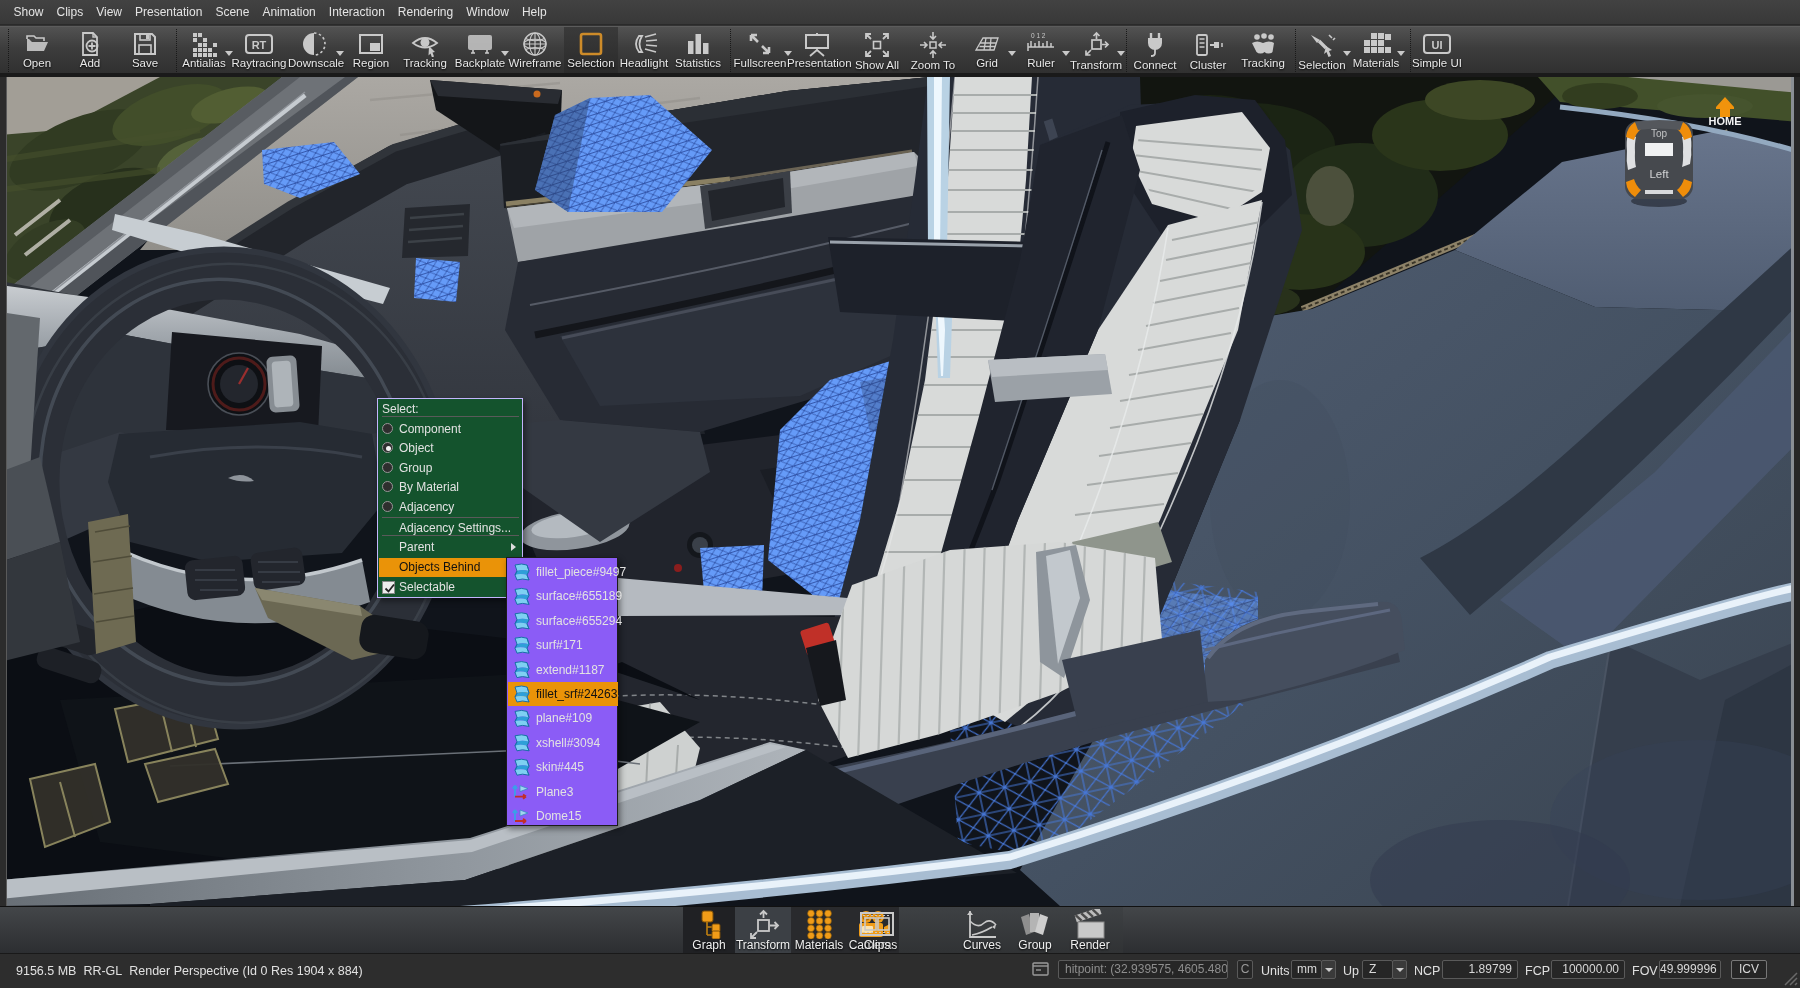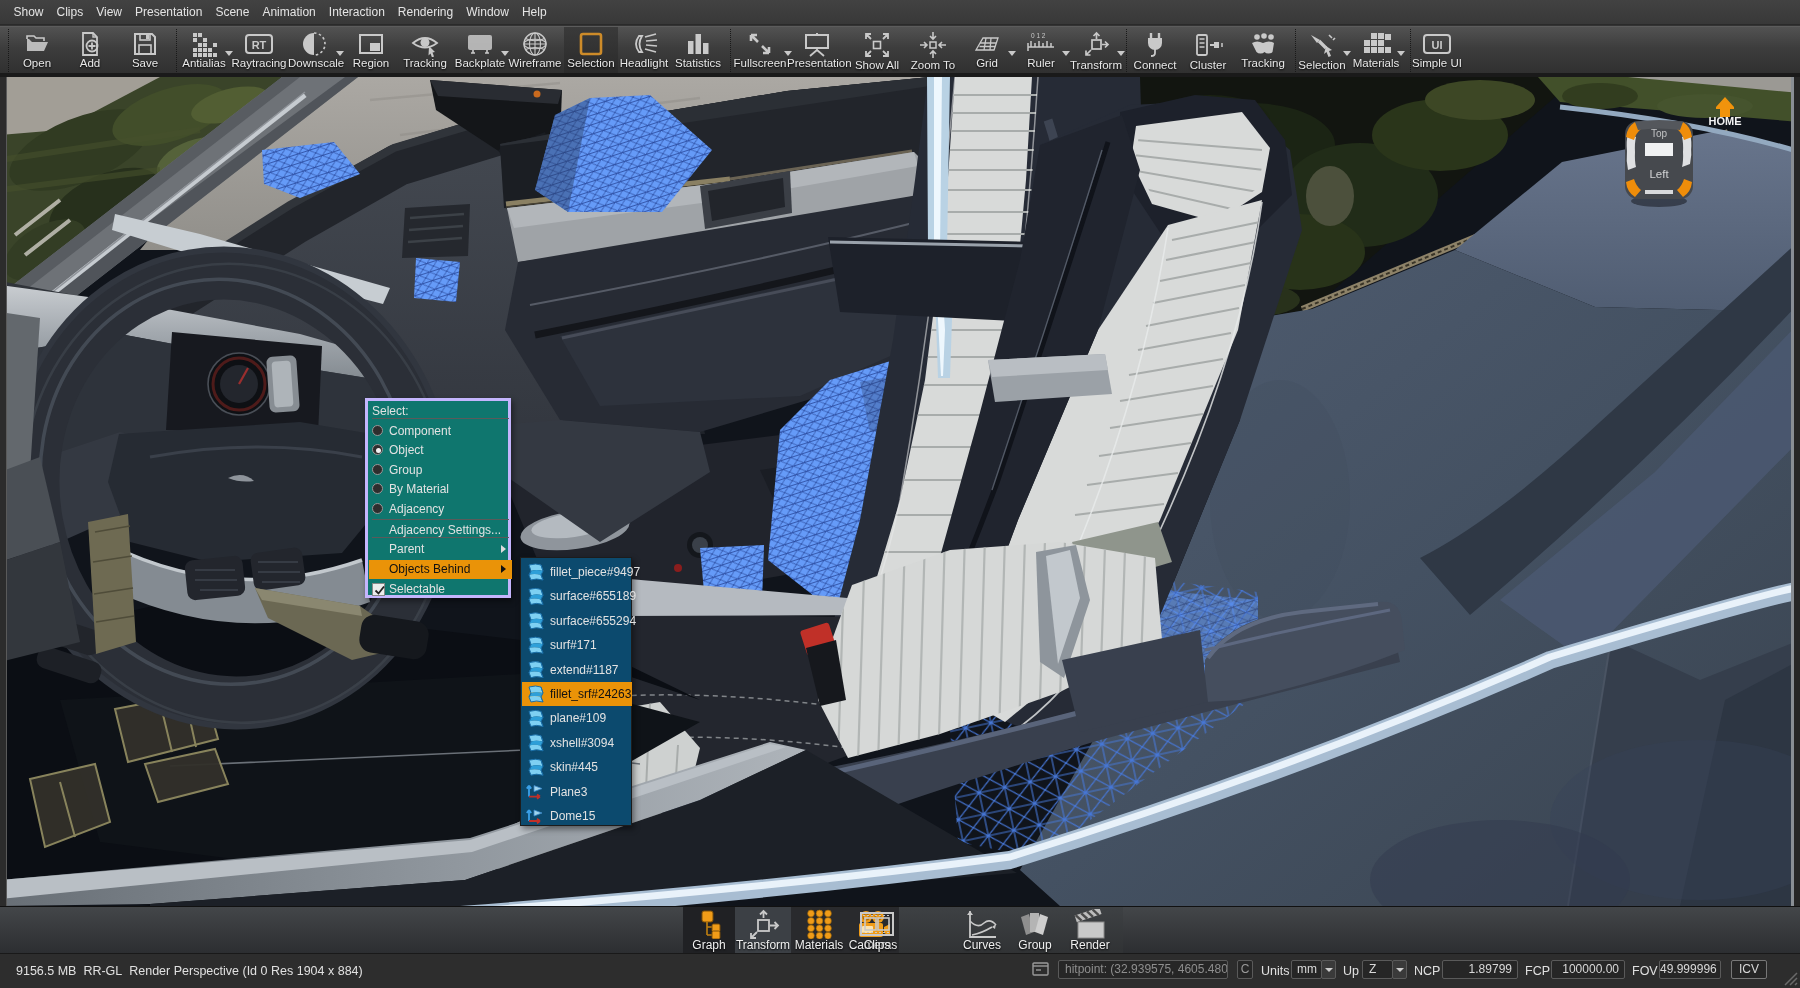--- a/index.html
+++ b/index.html
@@ -13,22 +13,22 @@
 .active-tile{position:absolute;top:0;height:47px;background:linear-gradient(#3a3a3a,#2a2a2a);}
 #gap{position:absolute;left:0;top:73px;width:1800px;height:4px;background:#1a1a1a}
 #viewport{position:absolute;left:0;top:77px;width:1800px;height:829px;background:#14181f;overflow:hidden}
 #dock{position:absolute;left:0;top:906px;width:1800px;height:47px;background:linear-gradient(#434649,#2c2e31);border-top:1px solid #111}
 .dtile{position:absolute;top:0;height:47px;text-align:center}
 .dtile svg{display:block;margin:2px auto 0 auto}
 .dtile .lb{display:block;font-size:12px;color:#f0f0f0;text-shadow:0 1px 2px #000;margin-top:-1px}
 #statusbar{position:absolute;left:0;top:953px;width:1800px;height:35px;background:#2d2d2d;border-top:1px solid #191919;color:#dcdcdc;font-size:12.5px}
 .sbox{position:absolute;height:19px;background:#262626;border:1px solid #5a5a5a;border-radius:2px;color:#d8d8d8;font-size:12px;line-height:17px}
 .slab{position:absolute;top:10px;font-size:12.5px;color:#e0e0e0}
-#ctxmenu{position:absolute;left:365px;top:398px;width:146px;height:200px;background:#0f766e;border:3px solid #c4b5fd;box-shadow:2px 3px 6px rgba(0,0,0,.45);color:#e2e2e2;font-size:12px}
-#submenu{position:absolute;left:520px;top:557px;width:112px;height:269px;background:#0c4a6e;border:1px solid #1c1c1c;box-shadow:2px 3px 6px rgba(0,0,0,.45);color:#e2e2e2;font-size:12px}
+#ctxmenu{position:absolute;left:377px;top:398px;width:146px;height:200px;background:#14532d;border:1px solid #c4b5fd;box-shadow:2px 3px 6px rgba(0,0,0,.45);color:#e2e2e2;font-size:12px}
+#submenu{position:absolute;left:506px;top:557px;width:112px;height:269px;background:#8b5cf6;border:1px solid #1c1c1c;box-shadow:2px 3px 6px rgba(0,0,0,.45);color:#e2e2e2;font-size:12px}
 .mrow{position:absolute;left:1px;width:143px;height:19px;line-height:19px}
 .msep{position:absolute;left:4px;width:137px;height:1px;background:#5a5a5a}
 .orange{background:#ea9308;color:#111}
 .srow{position:absolute;left:1px;width:110px;height:24px;line-height:24px}
 .arr{position:absolute;right:6px;top:5px;width:0;height:0;border-left:5px solid #ddd;border-top:4.5px solid transparent;border-bottom:4.5px solid transparent}
 </style></head>
 <body>
 <div id="menubar"><span>Show</span><span>Clips</span><span>View</span><span>Presentation</span><span>Scene</span><span>Animation</span><span>Interaction</span><span>Rendering</span><span>Window</span><span>Help</span></div>
 <div id="toolbar">
     <div class="active-tile" style="left:564px;width:54px"></div>

